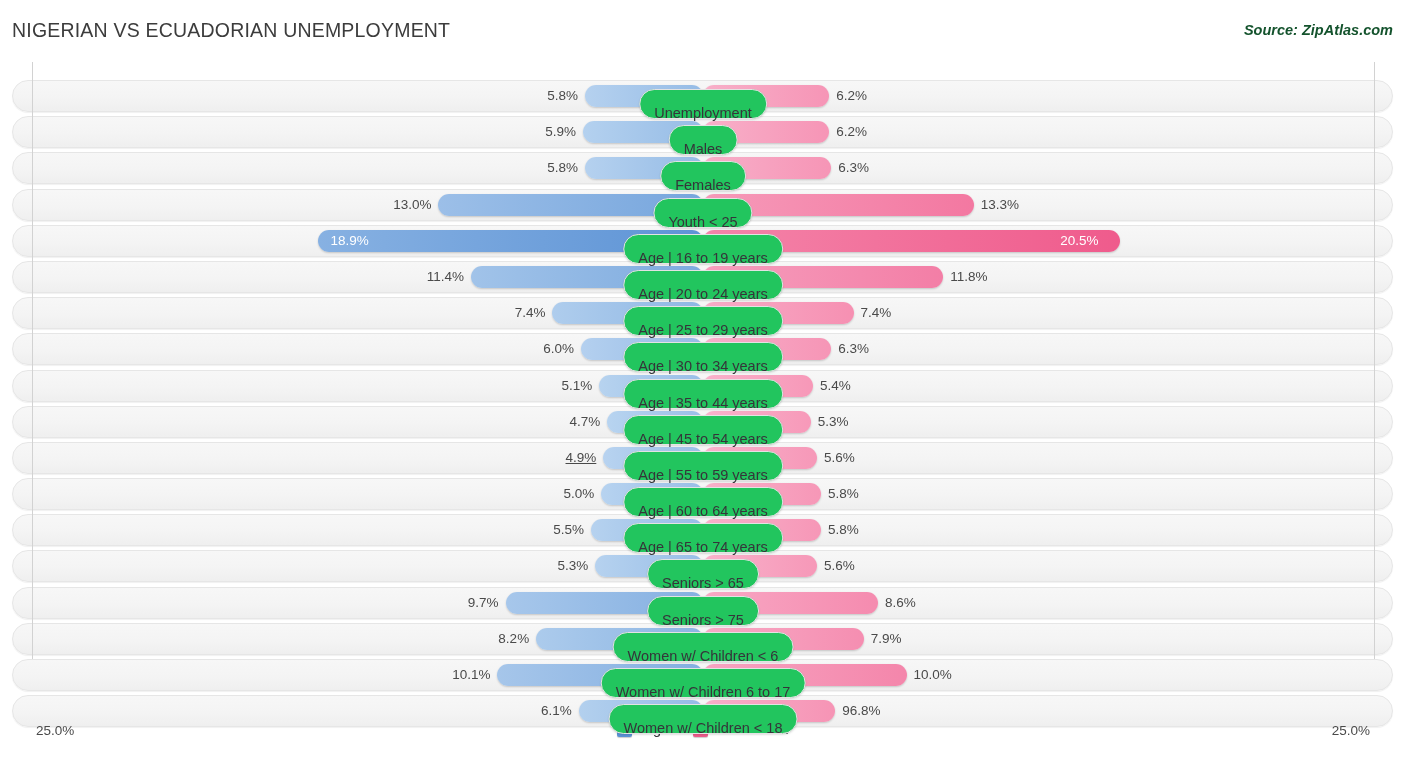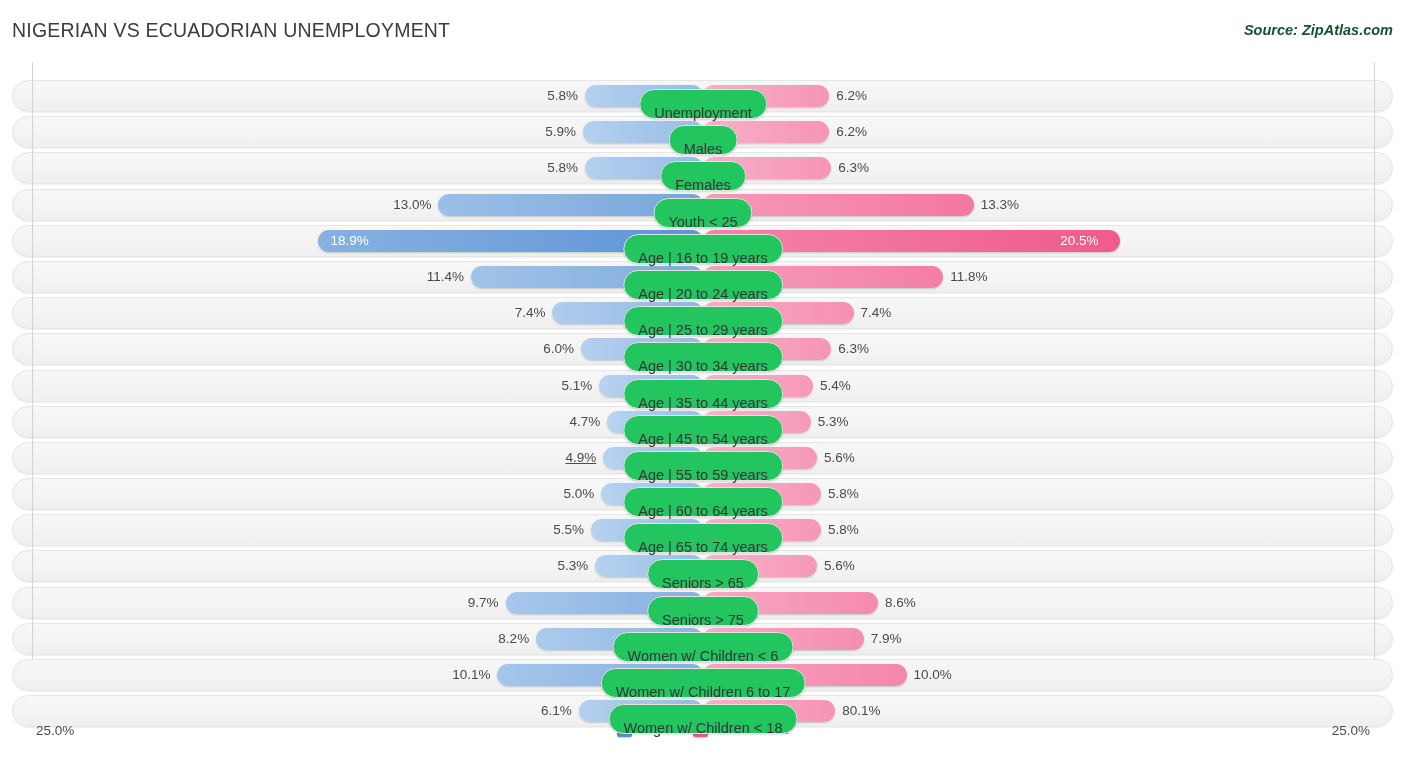--- a/index.html
+++ b/index.html
@@ -302,21 +302,21 @@
           <div class="bar bar-right" style="left: 703px; width: 203.5px; background: linear-gradient(to right, rgb(247, 164, 193) 0%, rgb(244, 134, 171) 100%);"></div>
           <div class="val val-left" style="right: 915.535px;">10.1%</div>
           <div class="val val-right" style="left: 913.5px;">10.0%</div>
           <div class="pill">Women w/ Children 6 to 17</div>
         </div>
         <div class="row">
           <div class="track"></div>
           <div class="bar bar-left" style="left: 578.865px; width: 124.135px; background: linear-gradient(to right, rgb(179, 208, 238) 0%, rgb(149, 187, 230) 100%);"></div>
           <div class="bar bar-right" style="left: 703px; width: 132.275px; background: linear-gradient(to right, rgb(248, 175, 201) 0%, rgb(246, 148, 181) 100%);"></div>
           <div class="val val-left" style="right: 834.135px;">6.1%</div>
-          <div class="val val-right" style="left: 842.275px;">80.1%</div>
+          <div class="val val-right" style="left: 842.275px;">96.8%</div>
           <div class="pill">Women w/ Children &lt; 18</div>
         </div>
       </div>
   </div>
 
   <div id="footer">
     <div id="axis-min">25.0%</div>
     <div id="axis-max">25.0%</div>
     <div id="legend">
         <div class="legend-item">

